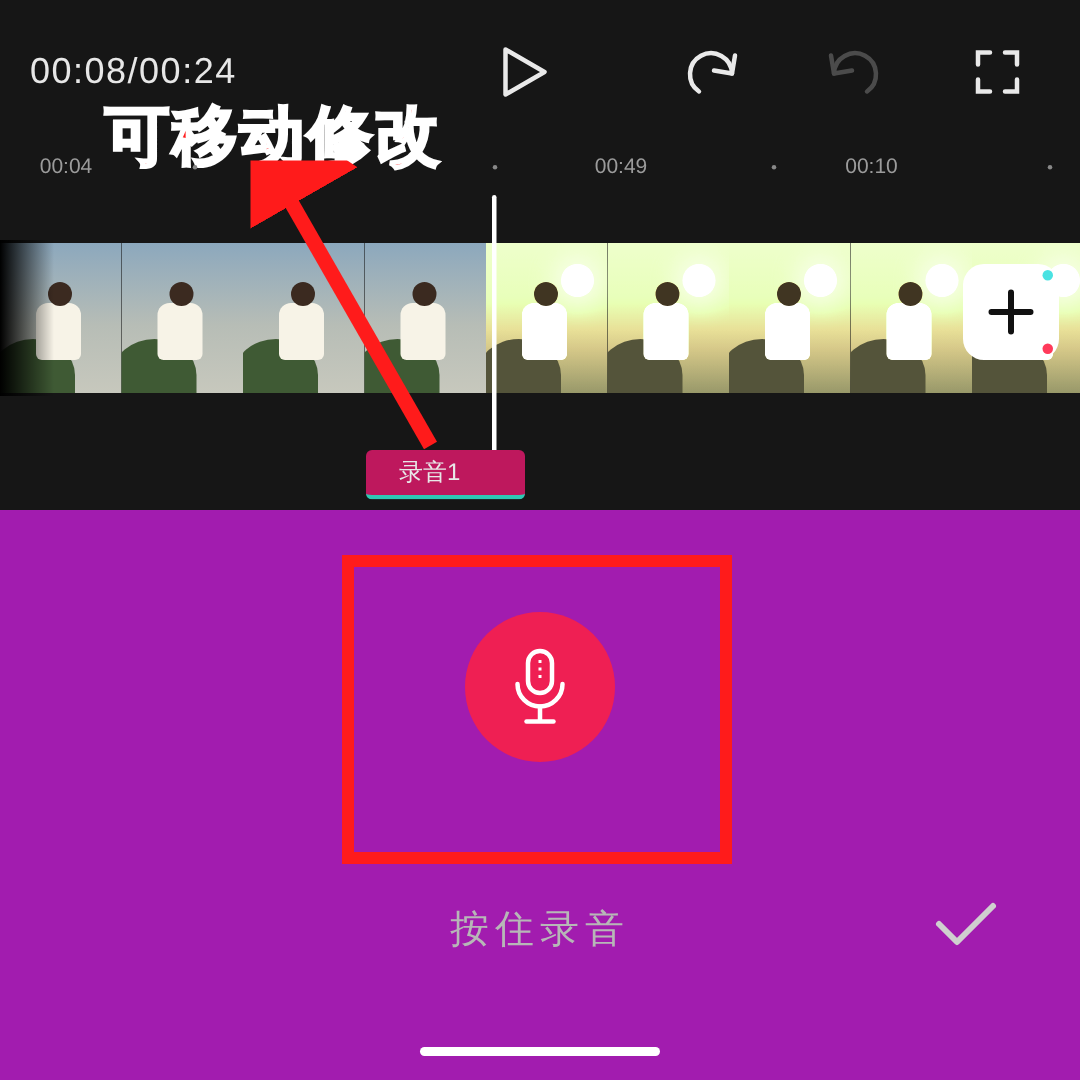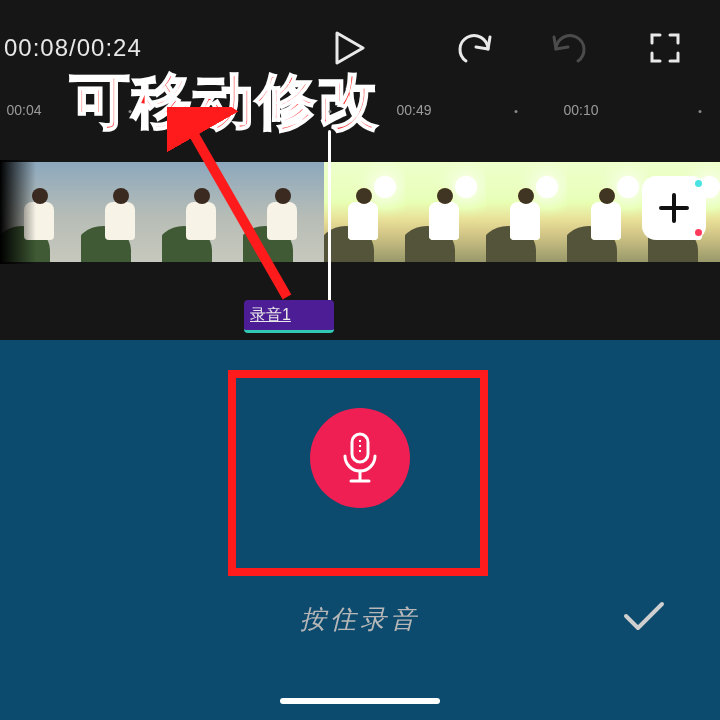--- a/index.html
+++ b/index.html
@@ -1,26 +1,26 @@
 <!DOCTYPE html>
 <html><head>
 <meta charset="utf-8">
 <style>
   html,body{margin:0;padding:0;width:720px;height:720px;background:#111;font-family:-apple-system,"PingFang SC","Helvetica Neue",sans-serif;overflow:hidden;}
   .root{width:720px;height:720px;position:relative;background:#161616;}
 
   
   .topbar{position:absolute;top:20px;left:0;right:0;height:56px;display:flex;align-items:center;}
-  .time{color:#e7e7e7;font-size:24px;letter-spacing:1px;margin-left:4px;font-weight:400;}
+  .time{color:#e7e7e7;font-size:24px;letter-spacing:1px;margin-left:20px;font-weight:400;}
   .top-icons{position:absolute;right:40px;top:0;height:56px;display:flex;align-items:center;gap:60px;}
   .top-icons svg{display:block;}
   .play-icon{position:absolute;left:335px;top:0;height:56px;display:flex;align-items:center;}
 
   
-  .anno-text{position:absolute;left:70px;top:62px;font-size:60px;font-weight:800;color:#ff1d1d;
+  .anno-text{position:absolute;left:70px;top:62px;font-size:43px;font-weight:800;color:#ff1d1d;
     -webkit-text-stroke:2px #fff;letter-spacing:2px;font-family:"PingFang SC",sans-serif;}
 
   
   .ruler{position:absolute;top:95px;left:0;right:0;height:30px;color:#9b9b9b;font-size:14px;}
   .ruler span{position:absolute;top:7px;transform:translateX(-50%);}
   .ruler .dot{top:15px;width:3px;height:3px;background:#888;border-radius:50%;}
 
   
   .strip{position:absolute;top:160px;left:0;right:0;height:104px;display:flex;align-items:center;}
   .thumb{flex:0 0 81px;height:100px;position:relative;overflow:hidden;}
@@ -36,25 +36,25 @@
 
   
   .add-btn{position:absolute;right:14px;top:176px;width:64px;height:64px;background:#fff;border-radius:14px;display:flex;align-items:center;justify-content:center;}
   .add-btn::before{content:"";position:absolute;top:4px;right:4px;width:7px;height:7px;background:#4ae2e2;border-radius:50%;}
   .add-btn::after{content:"";position:absolute;bottom:4px;right:4px;width:7px;height:7px;background:#ff3a5a;border-radius:50%;}
 
   
   .playhead{position:absolute;left:328px;top:130px;width:3px;height:178px;background:#fff;border-radius:2px;}
 
   
-  .audio-clip{position:absolute;left:244px;top:300px;width:84px;height:30px;background:#4c1d95;border-radius:4px;color:#e8e8e8;font-size:16px;display:flex;align-items:center;justify-content:flex-start;padding-left:6px;border-bottom:3px solid #2fc9b4;text-decoration:underline;}
+  .audio-clip{position:absolute;left:244px;top:300px;width:84px;height:30px;background:#be185d;border-radius:4px;color:#e8e8e8;font-size:16px;display:flex;align-items:center;justify-content:flex-start;padding-left:22px;border-bottom:3px solid #2fc9b4;}
   .arrow{position:absolute;left:167px;top:107px;width:140px;height:200px;pointer-events:none;}
 
   
-  .rec-panel{position:absolute;left:0;right:0;top:340px;bottom:0;background:#0c4a6e;font-style:italic;}
+  .rec-panel{position:absolute;left:0;right:0;top:340px;bottom:0;background:#a21caf;}
   .rec-box{position:absolute;left:228px;top:30px;width:260px;height:206px;border:8px solid #ff1b1b;box-sizing:border-box;}
   .rec-btn{position:absolute;left:310px;top:68px;width:100px;height:100px;background:#ef1f53;border-radius:50%;display:flex;align-items:center;justify-content:center;}
   .rec-label{position:absolute;left:0;right:0;top:262px;text-align:center;color:#b7b7b7;font-size:26px;letter-spacing:4px;}
   .confirm{position:absolute;right:54px;top:260px;}
 
   
   .home-ind{position:absolute;bottom:16px;left:280px;width:160px;height:6px;background:#fff;border-radius:3px;}
 </style>
 </head>
 <body>
@@ -79,21 +79,21 @@
       </svg>
       <svg width="30" height="30" viewBox="0 0 30 30">
         <path d="M2 10 L2 2 L10 2 M20 2 L28 2 L28 10 M28 20 L28 28 L20 28 M10 28 L2 28 L2 20" fill="none" stroke="#e9e9e9" stroke-width="3" stroke-linecap="round"></path>
       </svg>
     </div>
   </div>
 
   <div class="anno-text">可移动修改</div>
 
   <div class="ruler">
-    <span style="left:24px">00:04</span>
+    <span style="left:44px">00:04</span>
     <span class="dot" style="left:130px"></span>
     <span class="dot" style="left:235px"></span>
     <span class="dot" style="left:330px"></span>
     <span style="left:414px">00:49</span>
     <span class="dot" style="left:516px"></span>
     <span style="left:581px">00:10</span>
     <span class="dot" style="left:700px"></span>
   </div>
 
   <div class="strip">

